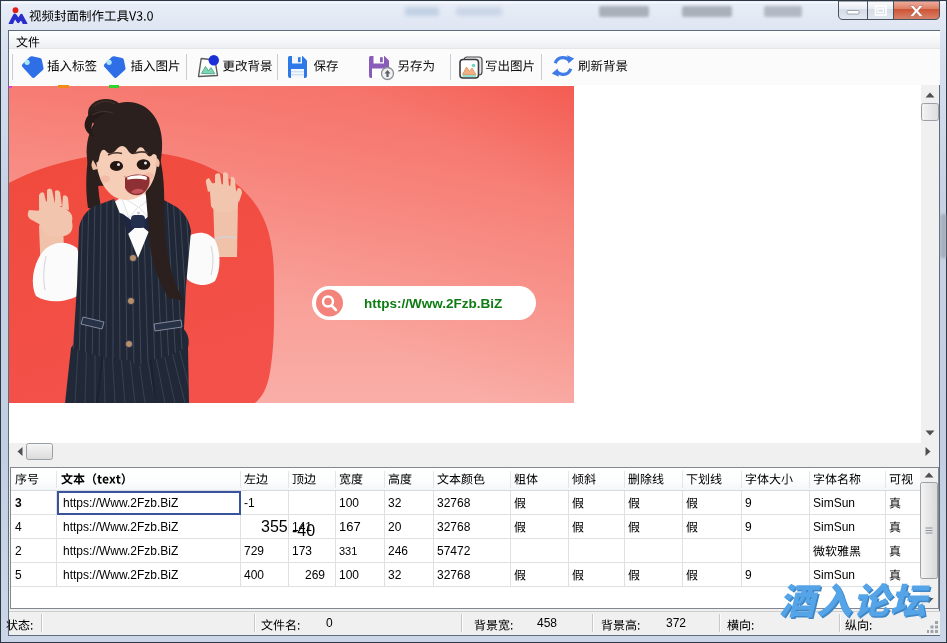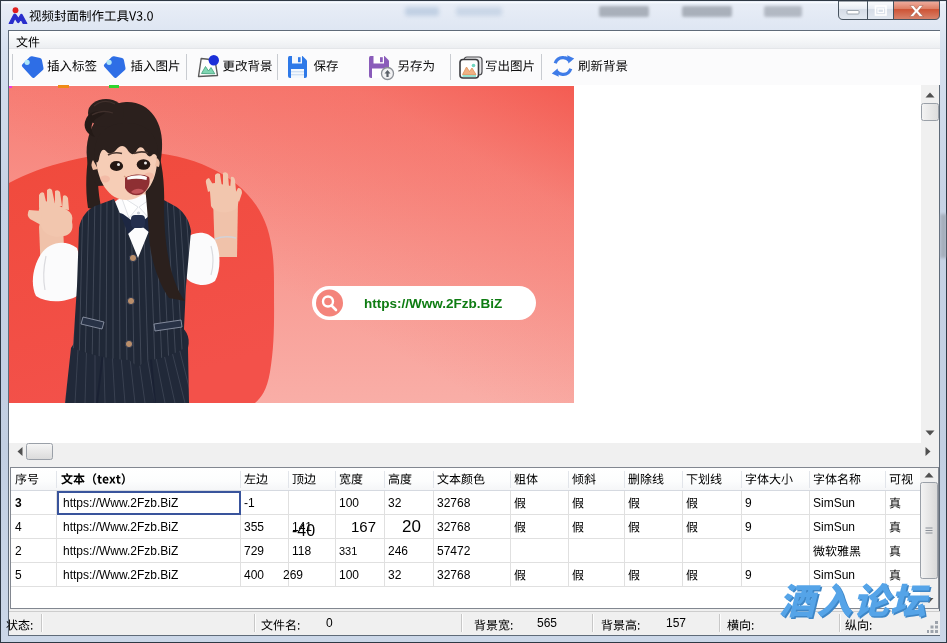--- a/index.html
+++ b/index.html
@@ -297,54 +297,54 @@
 <div class="abs" style="left:62px;top:490px;width:175px;height:24px;line-height:24px;font-size:12px;color:#000">https://Www.2Fzb.BiZ</div>
 <div class="abs" style="left:243px;top:490px;width:70px;height:24px;line-height:24px;font-size:12px;color:#000">-1</div>
 <div class="abs" style="left:291px;top:518px;width:70px;height:24px;line-height:24px;font-size:16px;color:#000">-40</div>
 <div class="abs" style="left:338px;top:490px;width:70px;height:24px;line-height:24px;font-size:12px;color:#000">100</div>
 <div class="abs" style="left:387px;top:490px;width:70px;height:24px;line-height:24px;font-size:12px;color:#000">32</div>
 <div class="abs" style="left:436px;top:490px;width:70px;height:24px;line-height:24px;font-size:12px;color:#000">32768</div>
 <div class="abs" style="left:812px;top:490px;width:70px;height:24px;line-height:24px;font-size:12px;color:#000">SimSun</div>
 <div class="abs" style="left:744px;top:490px;width:60px;height:24px;line-height:24px;font-size:12px;color:#000">9</div>
 <div class="abs" style="left:14px;top:514px;width:40px;height:24px;line-height:24px;font-size:12px;font-weight:normal;color:#000">4</div>
 <div class="abs" style="left:62px;top:514px;width:175px;height:24px;line-height:24px;font-size:12px;color:#000">https://Www.2Fzb.BiZ</div>
-<div class="abs" style="left:243px;top:514px;width:70px;height:24px;line-height:24px;font-size:12px;color:#000">355</div>
+<div class="abs" style="left:260px;top:514px;width:70px;height:24px;line-height:24px;font-size:16px;color:#000">355</div>
 <div class="abs" style="left:291px;top:514px;width:70px;height:24px;line-height:24px;font-size:12px;color:#000">141</div>
-<div class="abs" style="left:350px;top:514px;width:70px;height:24px;line-height:24px;font-size:15px;color:#000">167</div>
-<div class="abs" style="left:401px;top:514px;width:70px;height:24px;line-height:24px;font-size:17px;color:#000">20</div>
+<div class="abs" style="left:338px;top:514px;width:70px;height:24px;line-height:24px;font-size:13px;color:#000">167</div>
+<div class="abs" style="left:387px;top:514px;width:70px;height:24px;line-height:24px;font-size:12px;color:#000">20</div>
 <div class="abs" style="left:436px;top:514px;width:70px;height:24px;line-height:24px;font-size:12px;color:#000">32768</div>
 <div class="abs" style="left:812px;top:514px;width:70px;height:24px;line-height:24px;font-size:12px;color:#000">SimSun</div>
 <div class="abs" style="left:744px;top:514px;width:60px;height:24px;line-height:24px;font-size:12px;color:#000">9</div>
 <div class="abs" style="left:14px;top:538px;width:40px;height:24px;line-height:24px;font-size:12px;font-weight:normal;color:#000">2</div>
 <div class="abs" style="left:62px;top:538px;width:175px;height:24px;line-height:24px;font-size:12px;color:#000">https://Www.2Fzb.BiZ</div>
 <div class="abs" style="left:243px;top:538px;width:70px;height:24px;line-height:24px;font-size:12px;color:#000">729</div>
-<div class="abs" style="left:291px;top:538px;width:70px;height:24px;line-height:24px;font-size:12px;color:#000">118</div>
+<div class="abs" style="left:291px;top:538px;width:70px;height:24px;line-height:24px;font-size:12px;color:#000">173</div>
 <div class="abs" style="left:338px;top:538px;width:70px;height:24px;line-height:24px;font-size:11px;color:#000">331</div>
 <div class="abs" style="left:387px;top:538px;width:70px;height:24px;line-height:24px;font-size:12px;color:#000">246</div>
 <div class="abs" style="left:436px;top:538px;width:70px;height:24px;line-height:24px;font-size:12px;color:#000">57472</div>
 <div class="abs" style="left:744px;top:538px;width:60px;height:24px;line-height:24px;font-size:12px;color:#000"></div>
 <div class="abs" style="left:14px;top:562px;width:40px;height:24px;line-height:24px;font-size:12px;font-weight:normal;color:#000">5</div>
 <div class="abs" style="left:62px;top:562px;width:175px;height:24px;line-height:24px;font-size:12px;color:#000">https://Www.2Fzb.BiZ</div>
 <div class="abs" style="left:243px;top:562px;width:70px;height:24px;line-height:24px;font-size:12px;color:#000">400</div>
-<div class="abs" style="left:282px;top:562px;width:70px;height:24px;line-height:24px;font-size:12px;color:#000">269</div>
+<div class="abs" style="left:304px;top:562px;width:70px;height:24px;line-height:24px;font-size:12px;color:#000">269</div>
 <div class="abs" style="left:338px;top:562px;width:70px;height:24px;line-height:24px;font-size:12px;color:#000">100</div>
 <div class="abs" style="left:387px;top:562px;width:70px;height:24px;line-height:24px;font-size:12px;color:#000">32</div>
 <div class="abs" style="left:436px;top:562px;width:70px;height:24px;line-height:24px;font-size:12px;color:#000">32768</div>
 <div class="abs" style="left:812px;top:562px;width:70px;height:24px;line-height:24px;font-size:12px;color:#000">SimSun</div>
 <div class="abs" style="left:744px;top:562px;width:60px;height:24px;line-height:24px;font-size:12px;color:#000">9</div>
 <div class="abs" style="left:8px;top:610px;width:931px;height:24px;background:#f0f0f0;border-top:1px solid #cdcdcd"></div>
 <div class="abs" style="left:40px;top:613px;width:1px;height:18px;background:#c8c8c8;box-shadow:1px 0 0 #fdfdfd"></div>
 <div class="abs" style="left:253px;top:613px;width:1px;height:18px;background:#c8c8c8;box-shadow:1px 0 0 #fdfdfd"></div>
 <div class="abs" style="left:460px;top:613px;width:1px;height:18px;background:#c8c8c8;box-shadow:1px 0 0 #fdfdfd"></div>
 <div class="abs" style="left:591px;top:613px;width:1px;height:18px;background:#c8c8c8;box-shadow:1px 0 0 #fdfdfd"></div>
 <div class="abs" style="left:718px;top:613px;width:1px;height:18px;background:#c8c8c8;box-shadow:1px 0 0 #fdfdfd"></div>
 <div class="abs" style="left:838px;top:613px;width:1px;height:18px;background:#c8c8c8;box-shadow:1px 0 0 #fdfdfd"></div>
 <div class="abs" style="left:325px;top:611px;width:40px;height:23px;line-height:23px;font-size:12px;color:#000">0</div>
-<div class="abs" style="left:536px;top:611px;width:40px;height:23px;line-height:23px;font-size:12px;color:#000">565</div>
-<div class="abs" style="left:665px;top:611px;width:40px;height:23px;line-height:23px;font-size:12px;color:#000">157</div>
+<div class="abs" style="left:536px;top:611px;width:40px;height:23px;line-height:23px;font-size:12px;color:#000">458</div>
+<div class="abs" style="left:665px;top:611px;width:40px;height:23px;line-height:23px;font-size:12px;color:#000">372</div>
 <svg class="abs" style="left:926px;top:620px" width="13" height="13" viewBox="0 0 13 13">
 <g fill="#9da3ab">
         <rect x="8" y="0" width="3" height="3"></rect>
         <rect x="8" y="4.5" width="3" height="3"></rect>
         <rect x="8" y="9" width="3" height="3"></rect>
         <rect x="3.5" y="4.5" width="3" height="3"></rect>
         <rect x="3.5" y="9" width="3" height="3"></rect>
         <rect x="-1" y="9" width="3" height="3"></rect>
       </g>
 </svg>

